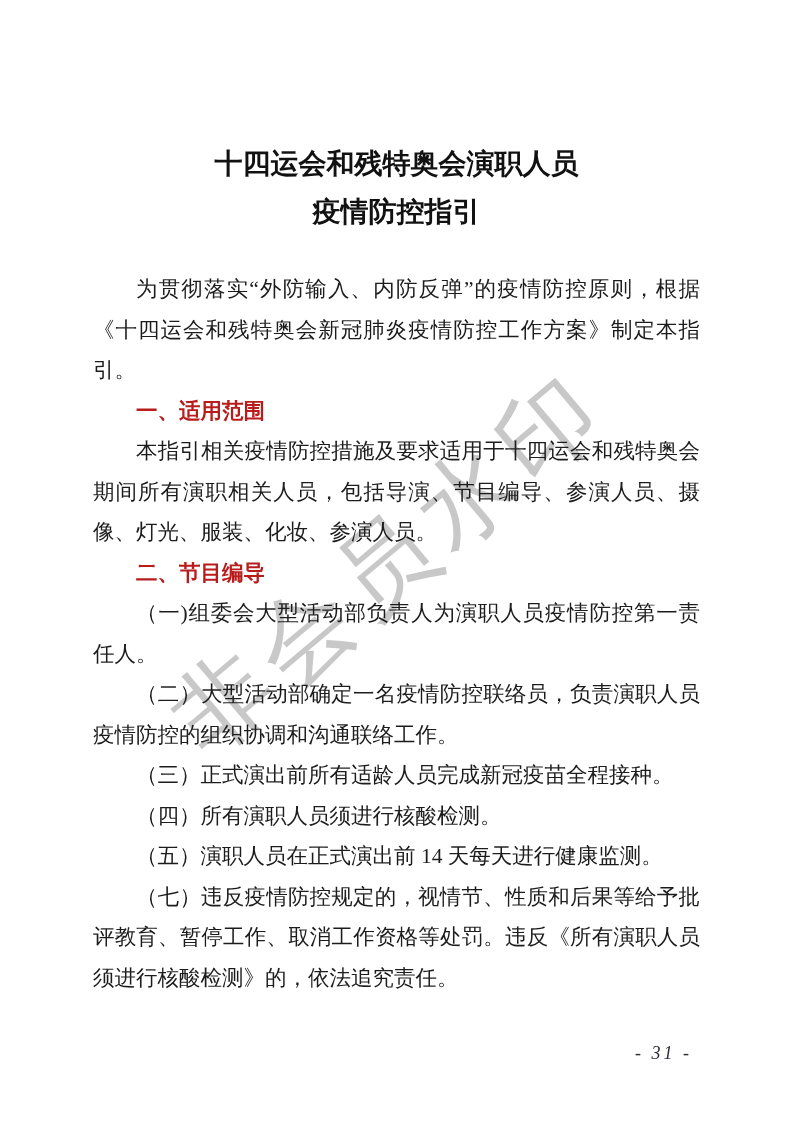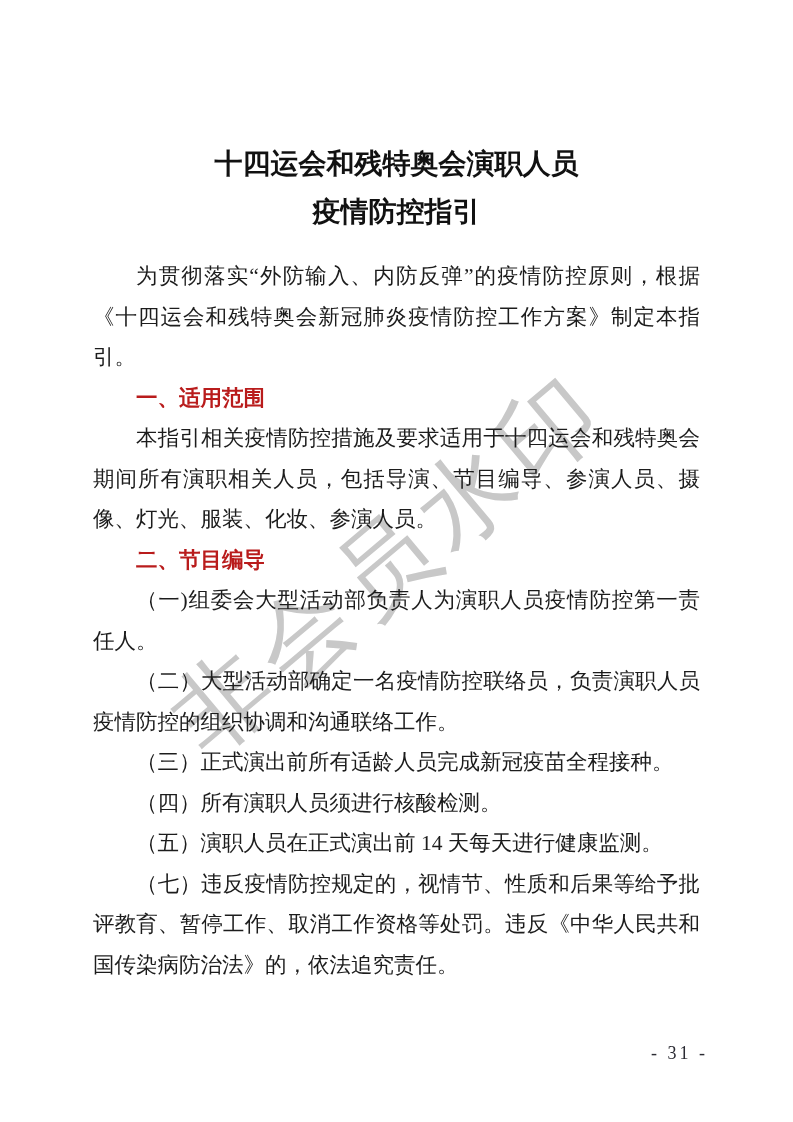--- a/index.html
+++ b/index.html
@@ -38,48 +38,49 @@
     z-index: 1;
   }
   .doc-title {
     text-align: center;
     font-weight: bold;
     font-size: 28px;
     line-height: 48px;
     color: #111111;
   }
   .doc-body {
-    margin-top: 20px;
+    margin-top: 33px;
     font-size: 21.5px;
     line-height: 40.5px;
     text-align: justify;
     text-justify: inter-character;
   }
   .doc-body p {
     margin: 0;
     text-indent: 2em;
   }
   .sec-heading {
     margin: 0;
     text-indent: 2em;
     font-weight: 700;
     font-size: 21.5px;
     line-height: 40.5px;
     font-family: "Liberation Sans", sans-serif;
     color: #b91c1c;
   }
   .page-number {
     position: absolute;
-    right: 85px;
+    right: 101px;
     bottom: 58px;
     z-index: 1;
     font-size: 18px;
     letter-spacing: 3px;
     color: #2b2b33;
     font-family: "Liberation Serif", serif;
+    font-style: italic;
   }
 </style>
 </head>
 <body>
 
 <div class="page">
 
   <div class="watermark" style="color: rgb(200, 200, 200);">非会员水印</div>
 
   <div class="content">
@@ -103,20 +104,20 @@
 
       <p>（二）大型活动部确定一名疫情防控联络员，负责演职人员疫情防控的组织协调和沟通联络工作。</p>
 
       <p>（三）正式演出前所有适龄人员完成新冠疫苗全程接种。</p>
 
       <p>（四）所有演职人员须进行核酸检测。</p>
 
       <p>（五）演职人员在正式演出前 14 天每天进行健康监测。</p>
 
 
-      <p>（七）违反疫情防控规定的，视情节、性质和后果等给予批评教育、暂停工作、取消工作资格等处罚。违反《中华人民共和国传染病防治法》的，依法追究责任。</p>
+      <p>（七）违反疫情防控规定的，视情节、性质和后果等给予批评教育、暂停工作、取消工作资格等处罚。违反《所有演职人员须进行核酸检测》的，依法追究责任。</p>
 
     </div>
   </div>
 
   <div class="page-number">- 31 -</div>
 
 </div>
 
 </body></html>

